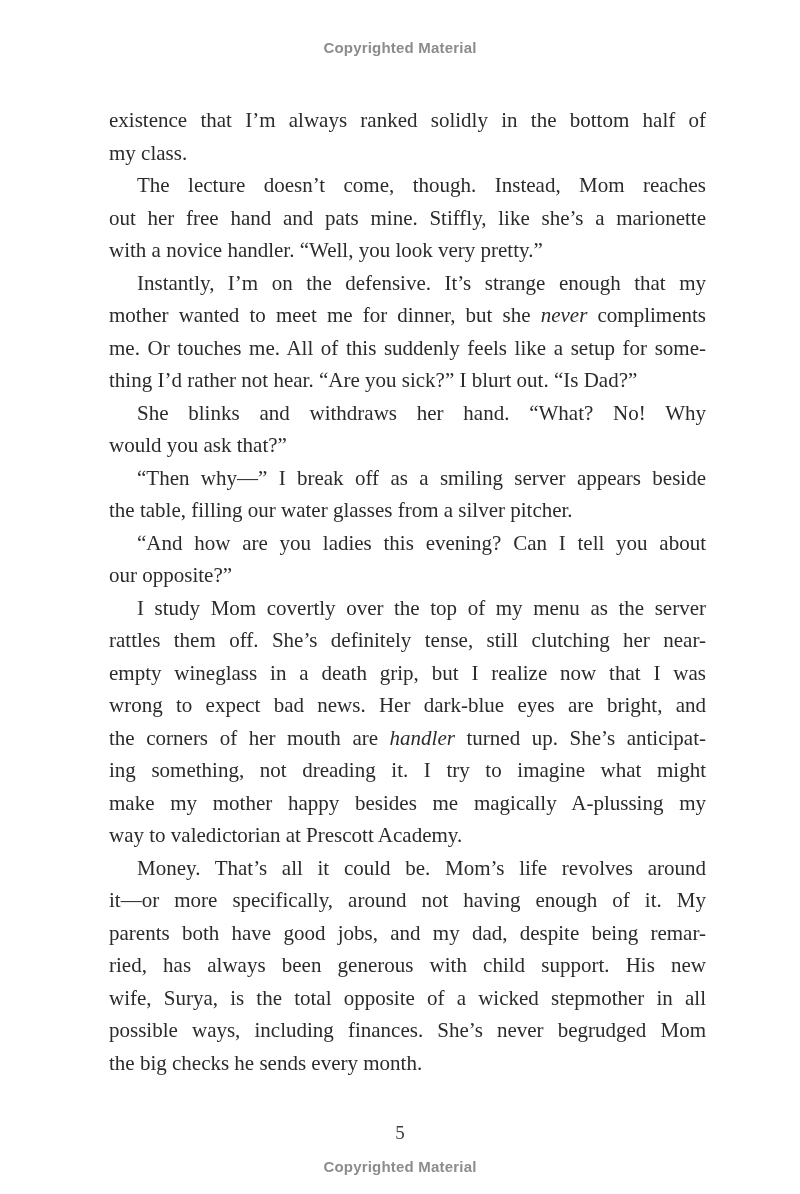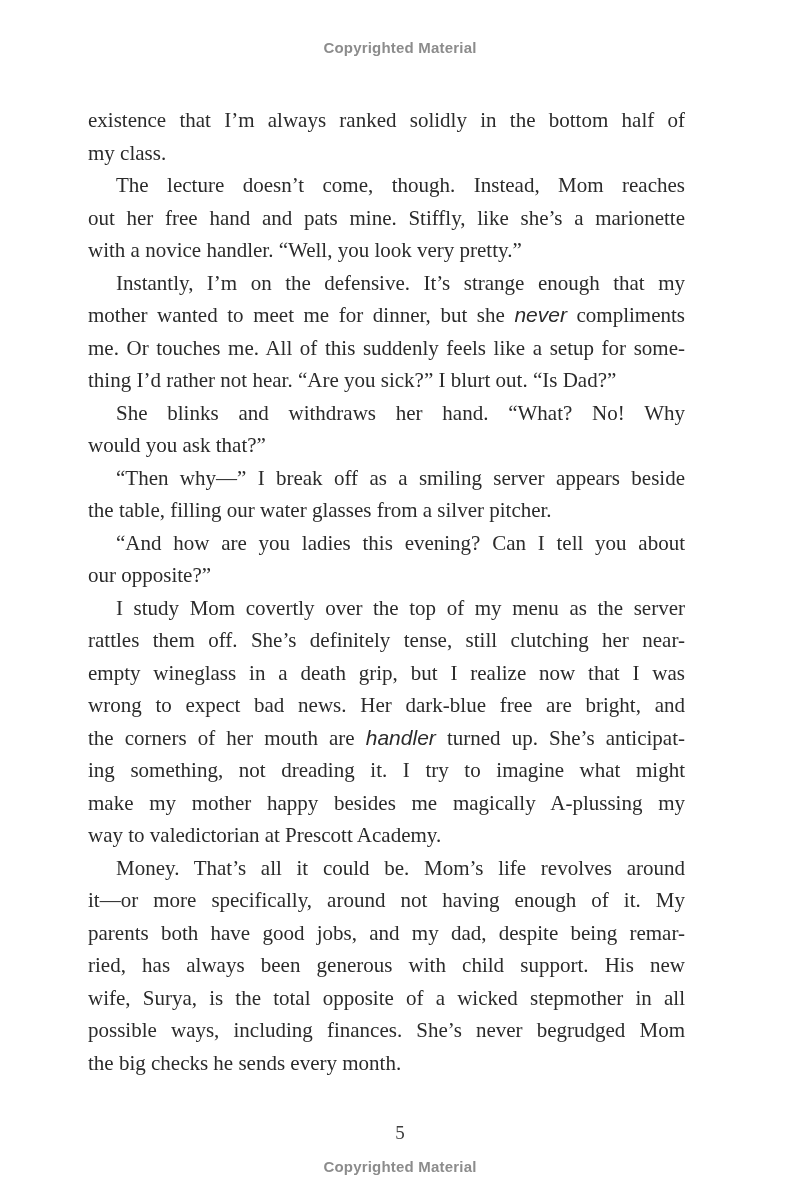--- a/index.html
+++ b/index.html
@@ -24,21 +24,21 @@
     font-family: "Liberation Sans", sans-serif;
     font-weight: bold;
     font-size: 15px;
     letter-spacing: 0.2px;
     color: #8c8c8c;
   }
   .copyright.top { top: 27px; }
   .copyright.bottom { top: 1146px; }
   .body-text {
     position: absolute;
-    left: 88px;
+    left: 109px;
     top: 92px;
     width: 597px;
     font-size: 21px;
     line-height: 32.5px;
     color: #2b2b2b;
   }
   .line {
     height: 32.5px;
     text-align: left;
     white-space: pre-wrap;
@@ -47,21 +47,21 @@
     text-align: justify;
     text-align-last: justify;
     text-justify: inter-word;
   }
   .line.indent {
     text-indent: 28px;
     font-family: Liberation Serif, serif;
   }
   .line em {
     font-style: italic;
-    font-family: Liberation Sans, sans-serif;
+    font-family: Liberation Serif, serif;
   }
   .page-number {
     position: absolute;
     left: 0;
     top: 1110px;
     width: 100%;
     text-align: center;
     font-family: "Liberation Serif", serif;
     font-size: 19px;
     color: #3d3d3d;
@@ -85,21 +85,21 @@
       <div class="line"><span>thing I’d rather not hear. “Are you sick?” I blurt out. “Is Dad?”</span></div>
       <div class="line indent justify"><span>She blinks and withdraws her hand. “What? No! Why</span></div>
       <div class="line"><span>would you ask that?”</span></div>
       <div class="line indent justify"><span>“Then why—” I break off as a smiling server appears beside</span></div>
       <div class="line"><span>the table, filling our water glasses from a silver pitcher.</span></div>
       <div class="line indent justify"><span>“And how are you ladies this evening? Can I tell you about</span></div>
       <div class="line"><span>our opposite?”</span></div>
       <div class="line indent justify"><span>I study Mom covertly over the top of my menu as the server</span></div>
       <div class="line justify"><span>rattles them off. She’s definitely tense, still clutching her near-</span></div>
       <div class="line justify"><span>empty wineglass in a death grip, but I realize now that I was</span></div>
-      <div class="line justify"><span>wrong to expect bad news. Her dark-blue free are bright, and</span></div>
+      <div class="line justify"><span>wrong to expect bad news. Her dark-blue eyes are bright, and</span></div>
       <div class="line justify"><span>the corners of her mouth are </span><em>handler</em><span> turned up. She’s anticipat-</span></div>
       <div class="line justify"><span>ing something, not dreading it. I try to imagine what might</span></div>
       <div class="line justify"><span>make my mother happy besides me magically A-plussing my</span></div>
       <div class="line"><span>way to valedictorian at Prescott Academy.</span></div>
       <div class="line indent justify"><span>Money. That’s all it could be. Mom’s life revolves around</span></div>
       <div class="line justify"><span>it—or more specifically, around not having enough of it. My</span></div>
       <div class="line justify"><span>parents both have good jobs, and my dad, despite being remar-</span></div>
       <div class="line justify"><span>ried, has always been generous with child support. His new</span></div>
       <div class="line justify"><span>wife, Surya, is the total opposite of a wicked stepmother in all</span></div>
       <div class="line justify"><span>possible ways, including finances. She’s never begrudged Mom</span></div>

